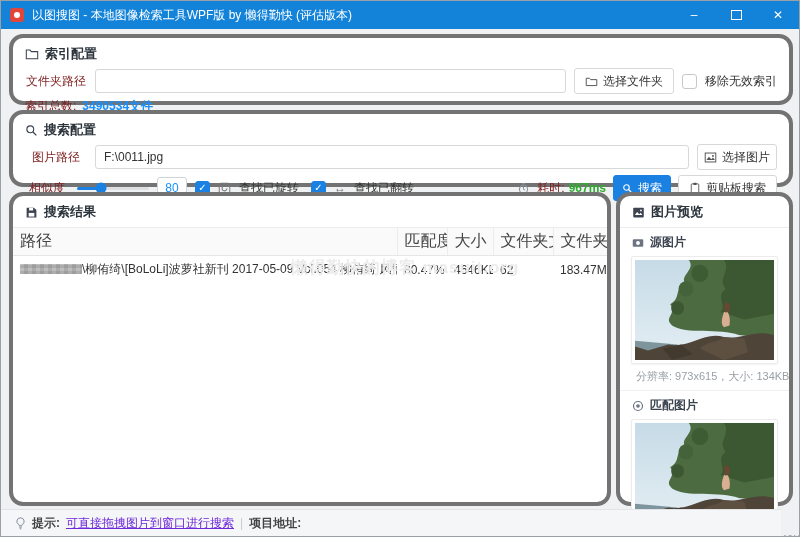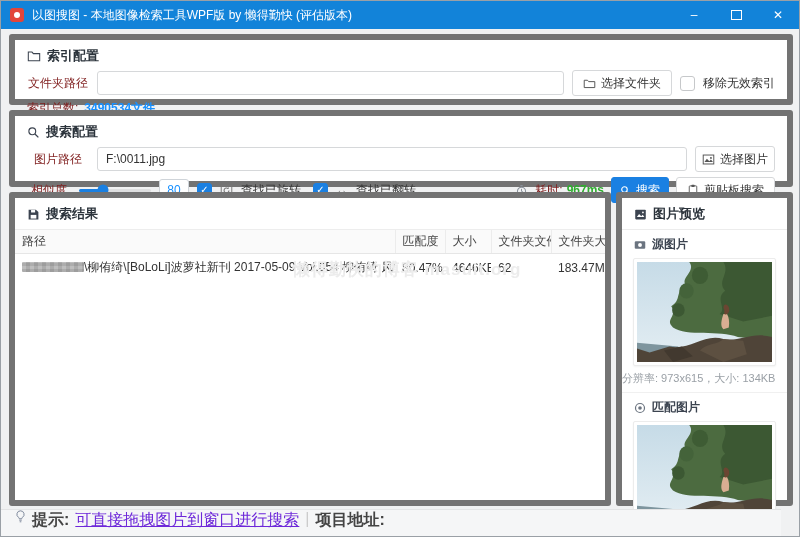--- a/index.html
+++ b/index.html
@@ -6,56 +6,56 @@
   .window{position:relative;width:800px;height:537px;background:#f0f1f2;border:1px solid #9aa0a6;box-sizing:border-box;overflow:hidden;font-size:12px;color:#333;}
   
   .titlebar{position:absolute;top:0;left:0;right:0;height:28px;background:#1283d9;display:flex;align-items:center;color:#fff;}
   .app-icon{width:14px;height:14px;margin:0 8px 0 9px;border-radius:3px;background:#e2453a;position:relative;flex:none;}
   .app-icon::after{content:"";position:absolute;left:4px;top:4px;width:6px;height:6px;border-radius:50%;background:#fff;}
   .title-text{font-size:12px;white-space:nowrap;overflow:hidden;}
   .win-controls{margin-left:auto;display:flex;height:28px;}
   .win-btn{width:42px;height:28px;display:flex;align-items:center;justify-content:center;font-size:12px;color:#fff;cursor:default;}
   .max-glyph{width:9px;height:8px;border:1px solid #fff;display:inline-block;}
   
-  .card{position:absolute;background:#fff;border:6px solid #737373;border-radius:3px;box-sizing:border-box;}
+  .card{position:absolute;background:#fff;border:4px solid #737373;border-radius:14px;box-sizing:border-box;}
   .card-hdr{display:flex;align-items:center;gap:6px;font-size:13px;font-weight:bold;color:#2b333b;padding:7px 12px 0 12px;}
   .row{display:flex;align-items:center;gap:8px;padding:0 12px;margin-top:5px;}
   .lbl{color:#7f1d1d;flex:none;text-align:center;}
   .ti{height:24px;border:1px solid #d6d8da;border-radius:3px;box-sizing:border-box;padding:0 8px;font-size:12px;color:#333;background:#fff;font-family:"Liberation Sans","DejaVu Sans",sans-serif;}
   .btn{height:26px;display:inline-flex;align-items:center;justify-content:center;gap:5px;padding:0 10px;border:1px solid #d6d8da;border-radius:3px;background:#fff;font-size:12px;color:#333;white-space:nowrap;cursor:default;box-sizing:border-box;}
   .btn-primary{background:#1a80e2;border-color:#1a80e2;color:#fff;}
   .chk{width:15px;height:15px;border:1px solid #c6c8ca;border-radius:3px;background:#fff;box-sizing:border-box;flex:none;}
   .chk.on{background:#1a80e2;border-color:#1a80e2;color:#fff;display:flex;align-items:center;justify-content:center;font-size:10px;line-height:1;}
   .blue-val{color:#1890ff;font-weight:bold;}
   
   .slider{position:relative;width:72px;height:12px;flex:none;}
   .slider .track{position:absolute;top:5px;left:0;right:0;height:3px;background:#dedfe0;border-radius:2px;}
   .slider .fill{position:absolute;top:5px;left:0;width:34%;height:3px;background:#1a80e2;border-radius:2px;}
   .slider .thumb{position:absolute;left:34%;top:50%;transform:translate(-50%,-50%);width:11px;height:11px;border-radius:50%;background:#1a80e2;}
   .sim-box{width:30px;height:22px;border:1px solid #cfd4d9;border-radius:3px;text-align:center;color:#1890ff;font-size:12px;padding:0;flex:none;}
   .grn{color:#2fae2f;font-weight:bold;}
   .right-cluster{margin-left:auto;display:flex;align-items:center;gap:7px;}
   
   .results-table{width:100%;border-collapse:collapse;table-layout:fixed;margin-top:6px;}
-  .results-table th{background:#fafafa;border-top:1px solid #ededed;border-bottom:1px solid #e6e6e6;border-left:1px solid #ececec;font-weight:normal;color:#444;text-align:left;padding:3px 7px;font-size:12px;white-space:nowrap;overflow:hidden;}
+  .results-table th{background:#fafafa;border-top:1px solid #ededed;border-bottom:1px solid #e6e6e6;border-left:1px solid #ececec;font-weight:normal;color:#444;text-align:left;padding:3px 7px;font-size:16px;white-space:nowrap;overflow:hidden;}
   .results-table th:first-child{border-left:none;}
   .results-table td{padding:5px 7px;font-size:12px;color:#333;white-space:nowrap;overflow:hidden;}
   .redacted{display:inline-block;width:62px;height:10px;vertical-align:-1px;border-radius:1px;
     background-image:repeating-linear-gradient(0deg,#cccccc 0 3px,#e0e0e0 3px 6px),repeating-linear-gradient(90deg,#d8d8d8 0 4px,#c4c4c4 4px 8px);
     background-blend-mode:multiply;filter:blur(.6px);}
   .watermark{position:absolute;top:60px;left:392px;transform:translateX(-50%);color:#ececec;font-size:17px;font-weight:bold;letter-spacing:1px;white-space:nowrap;pointer-events:none;}
   
   .pv-hdr{border-bottom:1px solid #ececec;padding-bottom:6px;}
   .pv-label{display:flex;align-items:center;gap:6px;padding:6px 12px 3px;color:#3c4450;font-size:12px;font-weight:bold;}
   .pv-frame{margin:2px 11px 0;border:1px solid #ececec;border-radius:2px;background:#fff;padding:3px;box-shadow:0 1px 2px rgba(0,0,0,.05);}
   .pv-frame svg{display:block;width:100%;height:100px;}
-  .pv-caption{padding:5px 0 6px;color:#9aa0a6;font-size:11px;border-bottom:1px solid #f0f0f0;white-space:nowrap;}
+  .pv-caption{padding:5px 16px 6px;color:#9aa0a6;font-size:11px;border-bottom:1px solid #f0f0f0;white-space:nowrap;}
   .pv-caption.last{border-bottom:none;}
   
-  .statusbar{position:absolute;left:0;right:18px;bottom:0;height:27px;background:#f5f6f7;border-top:1px solid #e3e4e5;display:flex;align-items:flex-start;gap:6px;padding-left:14px;font-size:16px;box-sizing:border-box;}
+  .statusbar{position:absolute;left:0;right:18px;bottom:0;height:27px;background:#f5f6f7;border-top:1px solid #e3e4e5;display:flex;align-items:center;gap:6px;padding-left:14px;font-size:12px;box-sizing:border-box;}
   .muted{color:#6d28d9;text-decoration:underline;}
   .sep{color:#ccc;}
   .link{color:#1890ff;text-decoration:none;}
   .ic{flex:none;display:inline-flex;align-items:center;justify-content:center;}
 </style>
 </head>
 <body>
 
 <div class="window">
 

